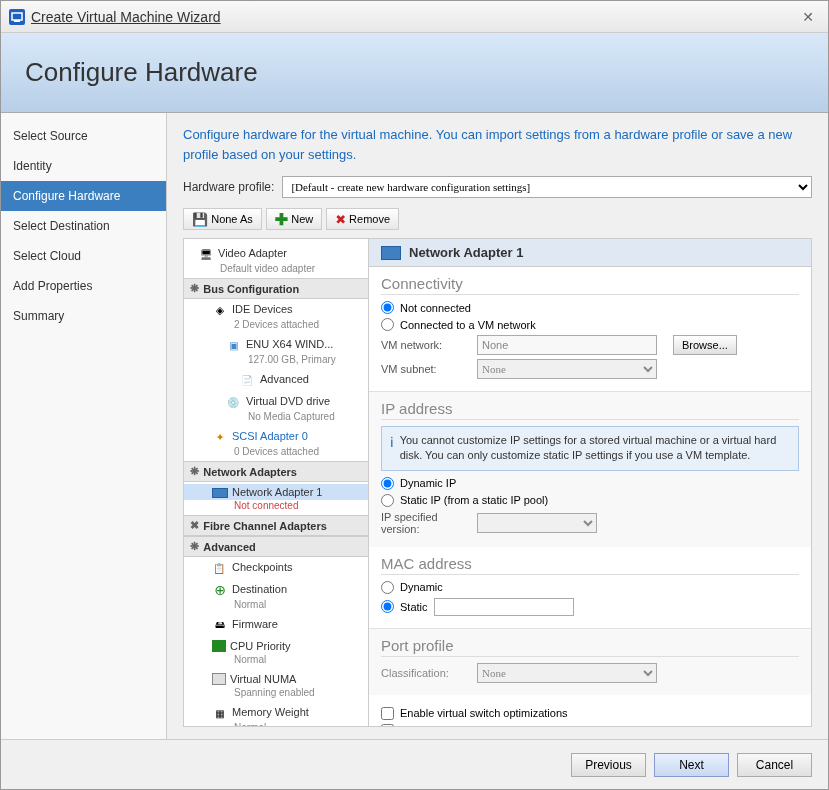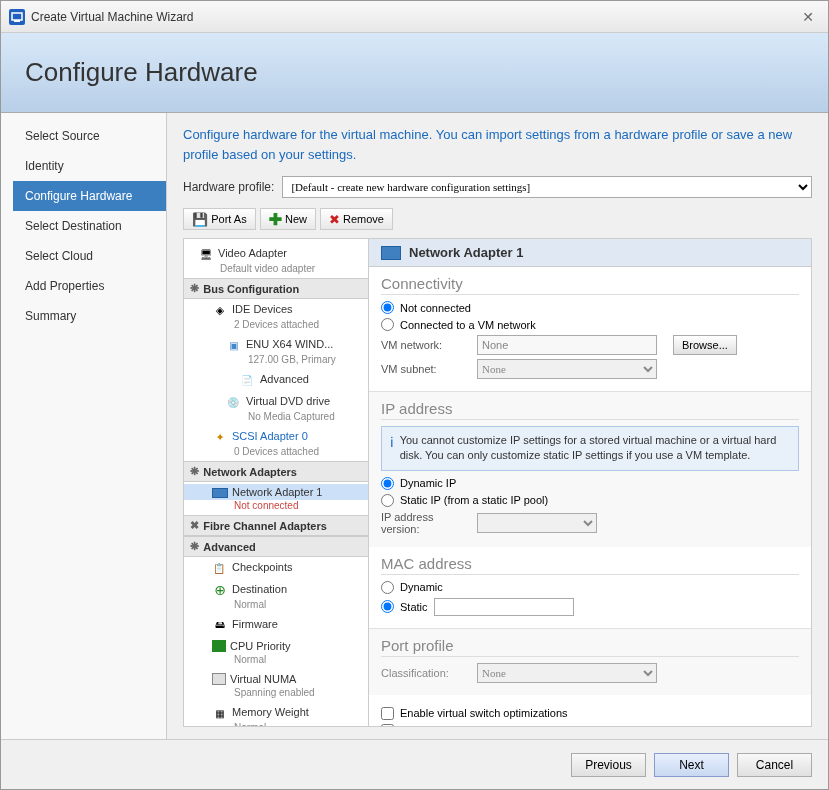--- a/index.html
+++ b/index.html
@@ -4,30 +4,30 @@
   <style>
     * { box-sizing: border-box; margin: 0; padding: 0; }
     body { font-family: 'Segoe UI', Tahoma, Geneva, Verdana, sans-serif; font-size: 12px; background: #f0f0f0; }
 
     .window { width: 829px; height: 790px; background: #f0f0f0; border: 1px solid #999; display: flex; flex-direction: column; box-shadow: 2px 2px 8px rgba(0,0,0,0.3); }
 
     .title-bar { height: 32px; background: linear-gradient(to bottom, #f8f8f8, #e8e8e8); border-bottom: 1px solid #ccc; display: flex; align-items: center; padding: 0 8px; justify-content: space-between; }
     .title-bar-left { display: flex; align-items: center; gap: 6px; }
     .title-bar-icon { width: 16px; height: 16px; background: #2060c0; border-radius: 2px; display: flex; align-items: center; justify-content: center; }
     .title-bar-icon svg { width: 12px; height: 12px; fill: white; }
-    .title-bar-text { font-size: 12px; color: #333; }
+    .title-bar-text { font-size: 14px; color: #333; text-decoration: underline; }
     .title-bar-close { width: 24px; height: 24px; display: flex; align-items: center; justify-content: center; cursor: pointer; font-size: 14px; color: #666; }
 
     .header { height: 80px; background: linear-gradient(to bottom, #d8e8f8, #b8cfe8); display: flex; align-items: center; padding: 0 24px; border-bottom: 1px solid #aaa; }
     .header-title { font-size: 26px; color: #333; font-weight: 300; }
 
     .body { flex: 1; display: flex; overflow: hidden; }
 
     .sidebar { width: 166px; background: #f8f8f8; border-right: 1px solid #ccc; padding: 8px 0; }
-    .sidebar-item { padding: 8px 12px; cursor: pointer; font-size: 12px; color: #333; margin-left: 12px; }
+    .sidebar-item { padding: 8px 12px; cursor: pointer; font-size: 12px; color: #333; }
     .sidebar-item.active { background: #3c7fc0; color: white; }
 
     .main { flex: 1; display: flex; flex-direction: column; padding: 12px 16px; overflow: hidden; }
     .description { color: #1a6abf; font-size: 13px; line-height: 1.5; margin-bottom: 12px; }
 
     .hardware-profile-row { display: flex; align-items: center; gap: 8px; margin-bottom: 10px; }
     .hardware-profile-label { font-size: 12px; color: #333; white-space: nowrap; }
     .hardware-profile-select { flex: 1; height: 22px; border: 1px solid #aaa; background: white; font-size: 11px; padding: 0 4px; }
 
     .toolbar { display: flex; align-items: center; gap: 4px; margin-bottom: 8px; }
@@ -117,21 +117,21 @@
       <div class="hardware-profile-row">
         <span class="hardware-profile-label">Hardware profile:</span>
         <select class="hardware-profile-select">
           <option>[Default - create new hardware configuration settings]</option>
         </select>
       </div>
 
       <div class="toolbar">
         <button class="toolbar-btn">
           <span class="icon-save">💾</span>
-          <span>Port As</span>
+          <span>None As</span>
         </button>
         <button class="toolbar-btn">
           <span class="icon-new" style="color:#228822;">✚</span>
           <span>New</span>
         </button>
         <button class="toolbar-btn">
           <span class="icon-remove">✖</span>
           <span>Remove</span>
         </button>
       </div>
@@ -299,21 +299,21 @@
             </div>
             <div class="radio-row">
               <input type="radio" name="ip" checked="" style="">
               <span>Dynamic IP</span>
             </div>
             <div class="radio-row">
               <input type="radio" name="ip" style="">
               <span>Static IP (from a static IP pool)</span>
             </div>
             <div class="field-row">
-              <span class="field-label">IP address version:</span>
+              <span class="field-label">IP specified version:</span>
               <select class="field-select field-select-disabled" style="width:120px;">
                 <option></option>
               </select>
             </div>
           </div>
 
           <div class="details-section">
             <div class="section-title">MAC address</div>
             <div class="radio-row">
               <input type="radio" name="mac" style="">

